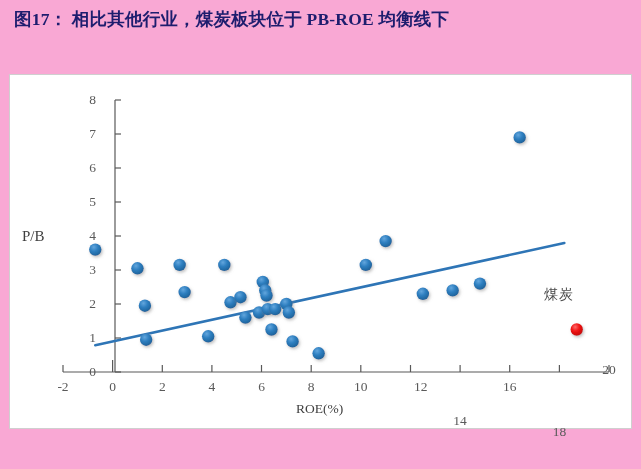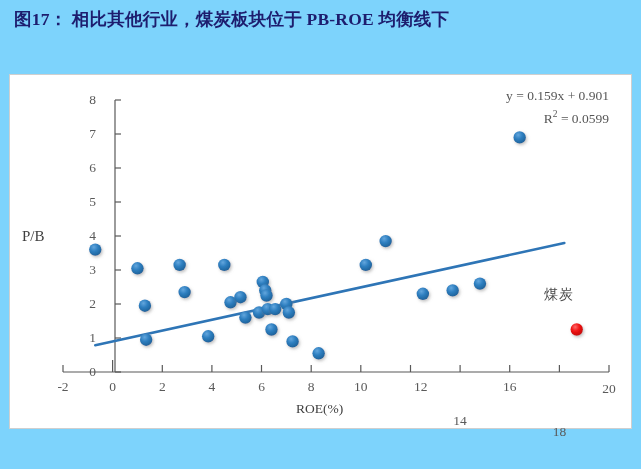--- a/index.html
+++ b/index.html
@@ -10,21 +10,21 @@
   body {
     width: 641px;
     height: 469px;
     font-family: "Liberation Serif", "DejaVu Serif", serif;
     overflow: hidden;
   }
   #page {
     position: relative;
     width: 641px;
     height: 469px;
-    background: #7dd3fc;
+    background: #f9a8d4;
   }
 
   
   #figure-title {
     position: absolute;
     left: 14px;
     top: 6px;
     width: 615px;
     font-family: "Liberation Serif", "DejaVu Serif", serif;
     font-weight: bold;
@@ -215,25 +215,21 @@
     <div class="ax-tick xtick" style="left:85.6px;  top:304px;">0</div>
     <div class="ax-tick xtick" style="left:135.3px; top:304px;">2</div>
     <div class="ax-tick xtick" style="left:184.9px; top:304px;">4</div>
     <div class="ax-tick xtick" style="left:234.5px; top:304px;">6</div>
     <div class="ax-tick xtick" style="left:284.2px; top:304px;">8</div>
     <div class="ax-tick xtick" style="left:333.8px; top:304px;">10</div>
     <div class="ax-tick xtick" style="left:383.5px; top:304px;text-align:right;">12</div>
     <div class="ax-tick xtick" style="left:433.1px; top:304px;margin-top:34px;">14</div>
     <div class="ax-tick xtick" style="left:482.7px; top:304px;">16</div>
     <div class="ax-tick xtick" style="left:532.4px; top:304px;margin-top:45px;">18</div>
-    <div class="ax-tick xtick" style="left:582px;  top:306px;">20</div>
+    <div class="ax-tick xtick" style="left:582px;  top:287px;">20</div>
 
     <div id="x-axis-title" style="left:286px; top:326px;text-align:right;">ROE(%)</div>
 
-    <div id="equation-box">
-      <span class="eq-line">y = 0.159x + 0.901</span>
-      <span class="eq-line"><span>R</span><sup>2</sup> <span>= 0.0599</span></span>
-    </div>
 
     <div id="highlight-label" style="left:534px; top:211px;">煤炭</div>
 
   </div>
 </div>
 
 </body></html>

